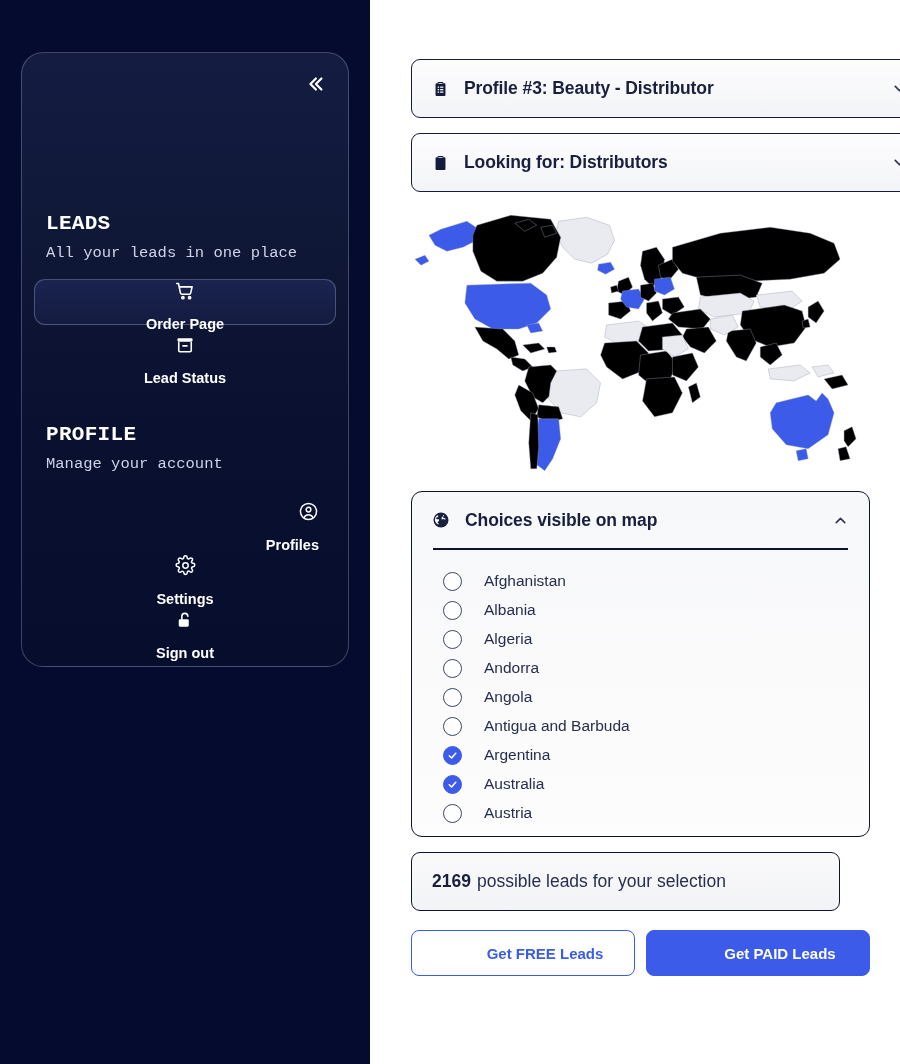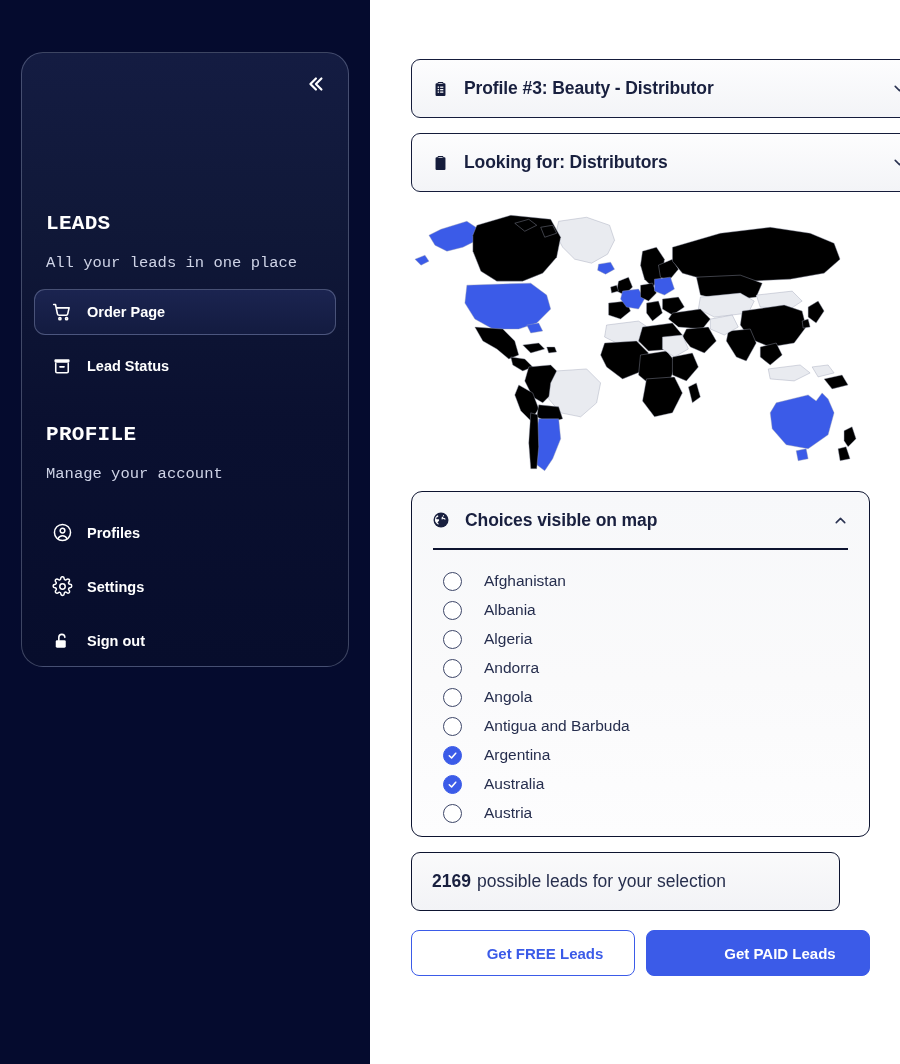--- a/index.html
+++ b/index.html
@@ -36,31 +36,32 @@
   }
   .collapse-btn svg { display: block; }
 
   .sec-head { padding: 0 24px; font-family: Liberation Mono, monospace; }
   .sec-title {
     color: #ffffff; font-size: 21px; font-weight: 700;
     letter-spacing: .3px; line-height: 1;
   }
   .sec-sub {
     color: #CED3E6; font-size: 15.5px; font-weight: 400;
-    margin-top: 20px; line-height: 1.2;
+    margin-top: 10px; line-height: 1.2;
   }
 
   .nav { margin-top: 16px; padding: 0 12px; }
   .nav-item {
     display: flex; align-items: center; gap: 14px;
     height: 46px; padding: 0 16px;
     border-radius: 11px;
     color: #ffffff; font-size: 14.5px; font-weight: 700;
     cursor: pointer; margin-bottom: 8px;
     border: 1px solid transparent;
+    flex-direction: column;
   }
   .nav-item.active {
     background: linear-gradient(180deg,#1B2450 0%,#131B40 100%);
     border: 1px solid rgba(170,180,215,0.35);
   }
   .nav-ico {
     width: 22px; height: 22px; flex: 0 0 22px;
     display: flex; align-items: center; justify-content: center;
     color: #ffffff;
   }
@@ -217,21 +218,21 @@
         </div>
       </div>
 
       <div style="position:absolute;left:0;top:371px;width:100%;">
         <div class="sec-head">
           <div class="sec-title">PROFILE</div>
           <div class="sec-sub">Manage your account</div>
         </div>
         <div class="nav" style="margin-top:26px;">
 
-          <div class="nav-item" style="margin-bottom:8px;">
+          <div class="nav-item" style="margin-bottom:8px;align-items:flex-end;">
             <span class="nav-ico">
               <svg width="21" height="21" viewBox="0 0 24 24" fill="none" stroke="currentColor" stroke-width="1.7" stroke-linecap="round" stroke-linejoin="round">
                 <circle cx="12" cy="12" r="9.2"></circle>
                 <circle cx="12" cy="9.8" r="2.7"></circle>
                 <path d="M6.8 19.2a5.6 5.6 0 0 1 10.4 0"></path>
               </svg>
             </span>
             <span>Profiles</span>
           </div>
 

